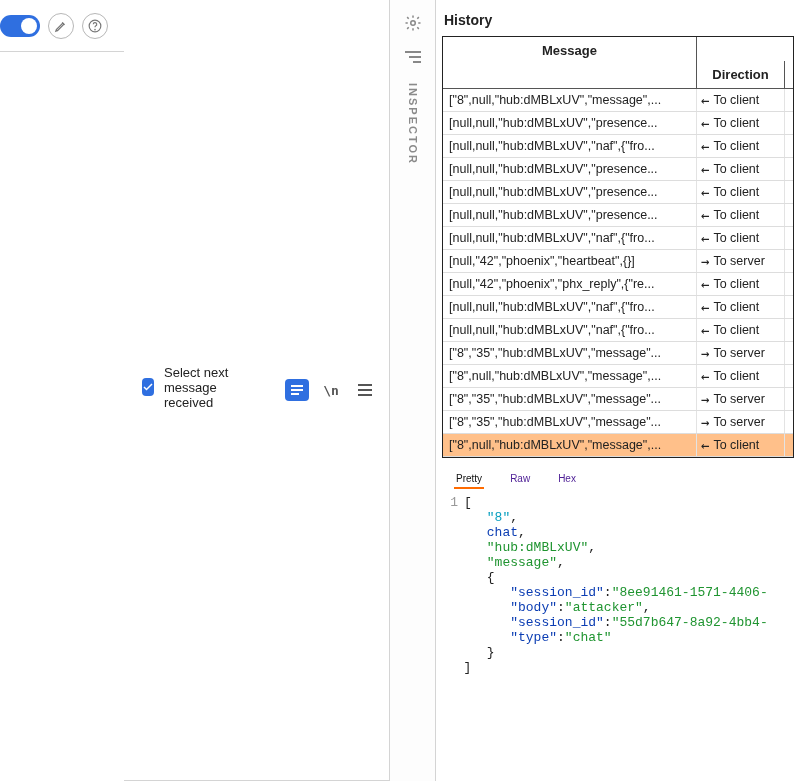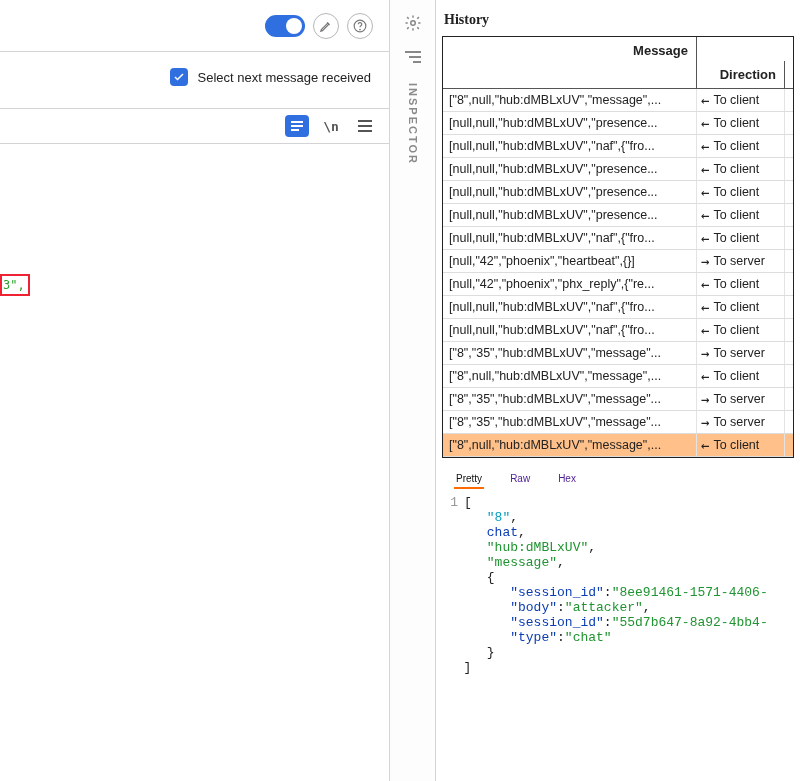--- a/index.html
+++ b/index.html
@@ -12,44 +12,44 @@
     --select:#ffc08a;
     --hover:#f4f4f4;
     --cyan:#0aa0c0;
     --green:#1f9430;
     --darkblue:#0b3db3;
     --red:#c0392b;
   }
   *{box-sizing:border-box;}
   html,body{margin:0;padding:0;font-family:Arial, Helvetica, sans-serif;font-size:13px;color:var(--text);background:#fff;}
   .app{width:800px;height:781px;display:flex;overflow:hidden;}
-  .left{flex:0 0 390px;border-right:1px solid var(--border-light);display:flex;flex-direction:column;overflow:hidden;}
+  .left{flex:0 0 390px;border-right:1px solid var(--border-light);display:flex;overflow:hidden;}
   .top-controls{height:52px;border-bottom:1px solid var(--border-light);display:flex;align-items:center;justify-content:flex-end;padding-right:16px;gap:8px;}
   .toggle{width:40px;height:22px;background:var(--blue);border-radius:11px;position:relative;}
   .toggle::after{content:"";position:absolute;width:16px;height:16px;background:#fff;border-radius:50%;top:3px;right:3px;}
   .icon-btn{width:26px;height:26px;display:flex;align-items:center;justify-content:center;border:1px solid var(--border);border-radius:50%;color:#777;cursor:pointer;}
   .icon-btn svg{width:14px;height:14px;stroke:currentColor;fill:none;stroke-width:2;}
   .checkbox-row{display:flex;align-items:center;justify-content:flex-end;padding:16px 18px 22px;gap:10px;border-bottom:1px solid var(--border-light);}
   .checkbox{width:18px;height:18px;background:var(--blue);border-radius:4px;display:flex;align-items:center;justify-content:center;}
   .checkbox svg{width:12px;height:12px;stroke:#fff;stroke-width:3;fill:none;}
   .mini-toolbar{display:flex;justify-content:flex-end;gap:10px;padding:6px 12px;border-bottom:1px solid var(--border-light);align-items:center;}
   .mini-btn{width:24px;height:22px;display:flex;align-items:center;justify-content:center;color:#555;font-weight:bold;}
   .mini-blue{background:var(--blue);color:#fff;border-radius:4px;}
   .left-body{flex:1;position:relative;}
   .red-box{position:absolute;left:0;top:130px;width:30px;height:22px;border:2px solid #e23;}
   .red-box span{color:#2aa02a;font-family:monospace;font-size:12px;position:relative;left:1px;top:1px;}
   .gutter{flex:0 0 46px;background:#fdfdfd;border-right:1px solid var(--border-light);display:flex;flex-direction:column;align-items:center;padding-top:14px;gap:16px;}
   .gutter .gear{color:#888;}
   .gutter .lines{width:16px;height:12px;}
   .vlabel{writing-mode:vertical-rl;text-orientation:mixed;letter-spacing:2px;font-size:11px;color:#8a8a8a;font-weight:600;margin-top:4px;}
   .right{flex:1;display:flex;flex-direction:column;overflow:hidden;}
-  .history-header{padding:12px 8px 8px 8px;font-weight:700;font-size:14px;font-family:Liberation Serif, serif;}
+  .history-header{padding:12px 8px 8px 8px;font-weight:700;font-size:14px;}
   .table-wrap{border:1px solid #222;margin:0 6px;overflow:hidden;}
   .thead{display:flex;border-bottom:1px solid #555;background:#fff;}
-  .th{padding:6px 8px;font-weight:600;text-align:right;}
+  .th{padding:6px 8px;font-weight:600;text-align:center;}
   .th-msg{flex:0 0 254px;border-right:1px solid #555;}
   .th-dir{flex:0 0 88px;border-right:1px solid #555;margin-top:24px;}
   .th-m{flex:1;}
   .tbody{}
   .row{display:flex;border-bottom:1px solid #ddd;font-size:12.5px;}
   .row.sel{background:var(--select);}
   .cell-msg{flex:0 0 254px;padding:4px 6px;white-space:nowrap;overflow:hidden;text-overflow:ellipsis;border-right:1px solid #e3e3e3;}
   .cell-dir{flex:0 0 88px;padding:4px 4px;display:flex;align-items:center;gap:4px;border-right:1px solid #e3e3e3;}
   .cell-m{flex:1;}
   .arrow{font-family:monospace;font-size:14px;line-height:1;}

